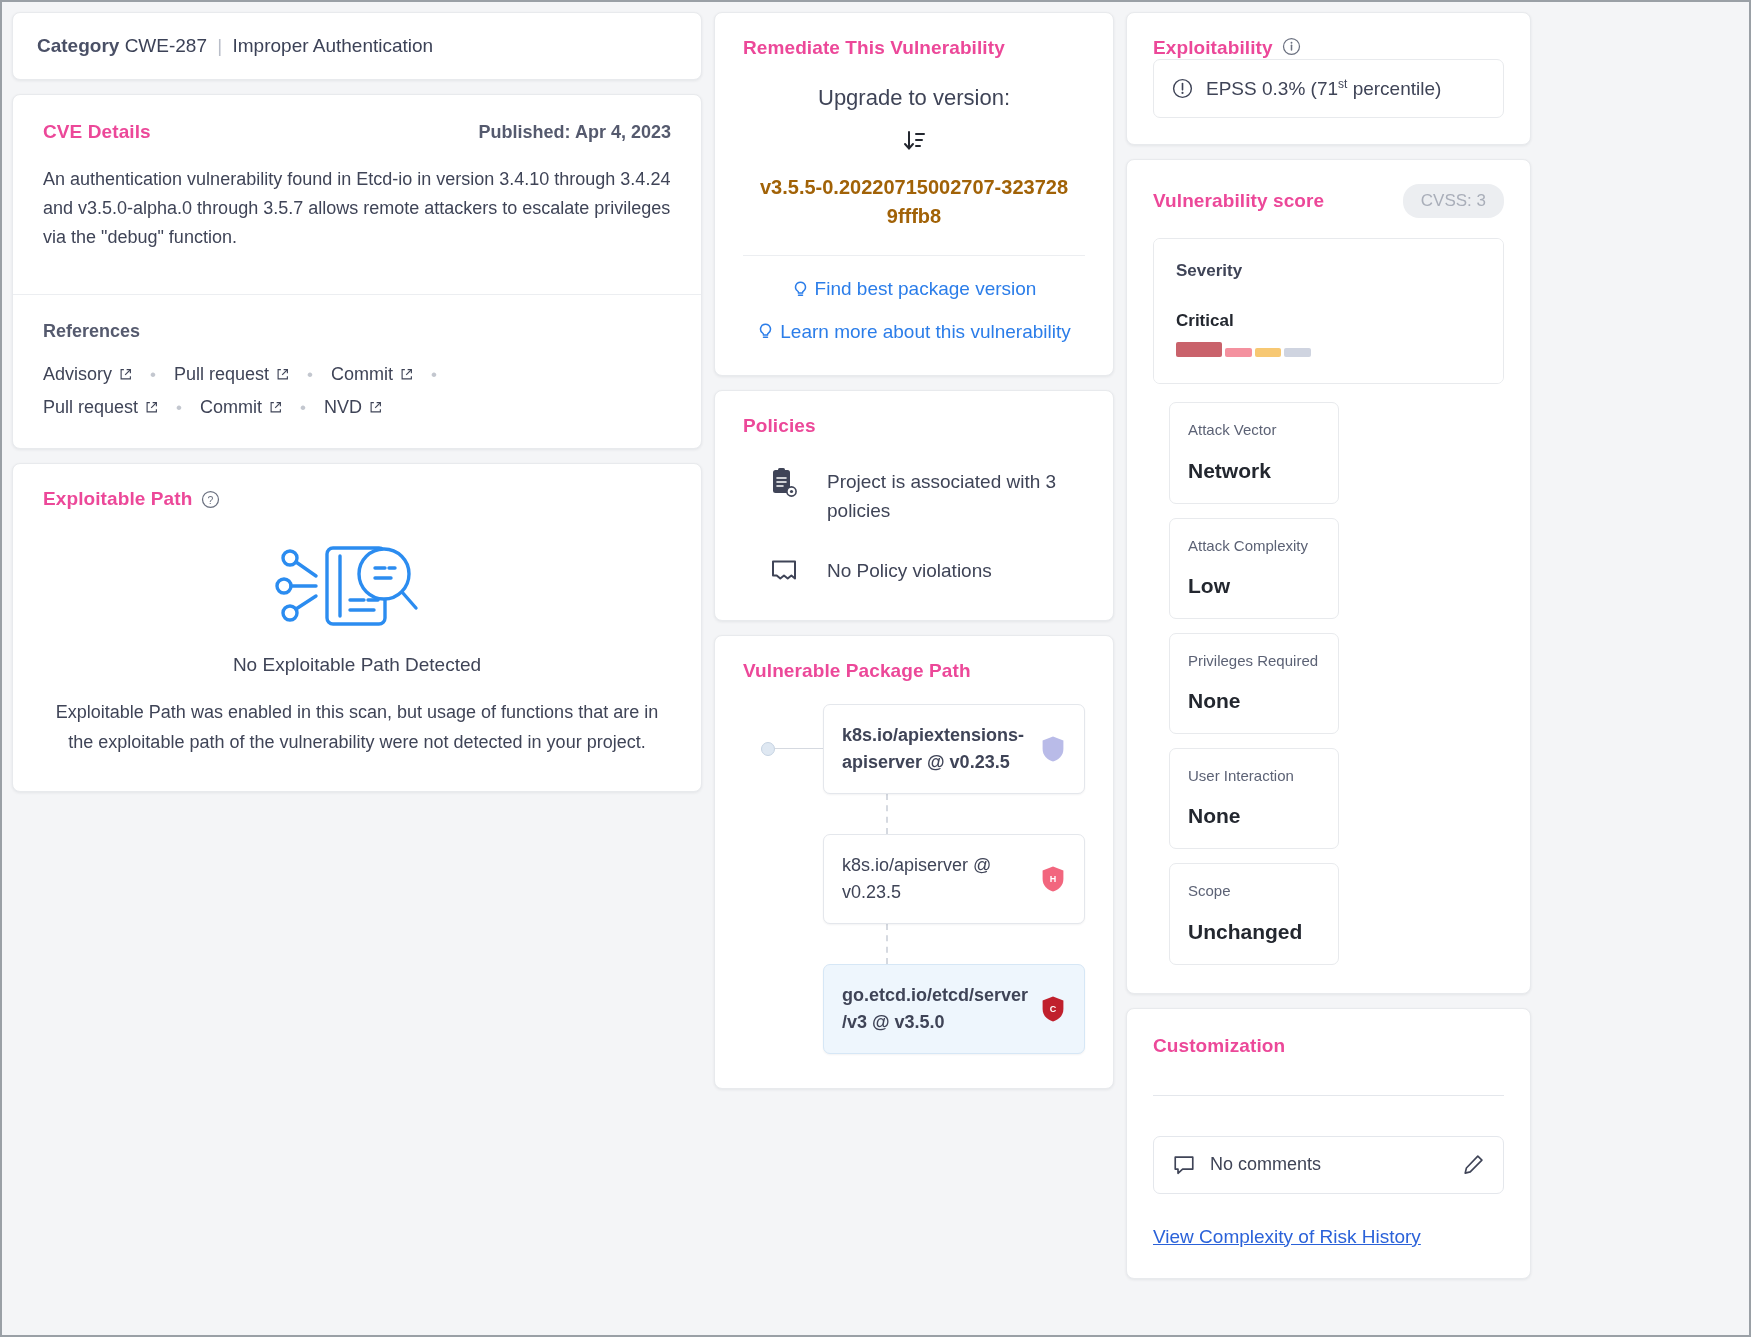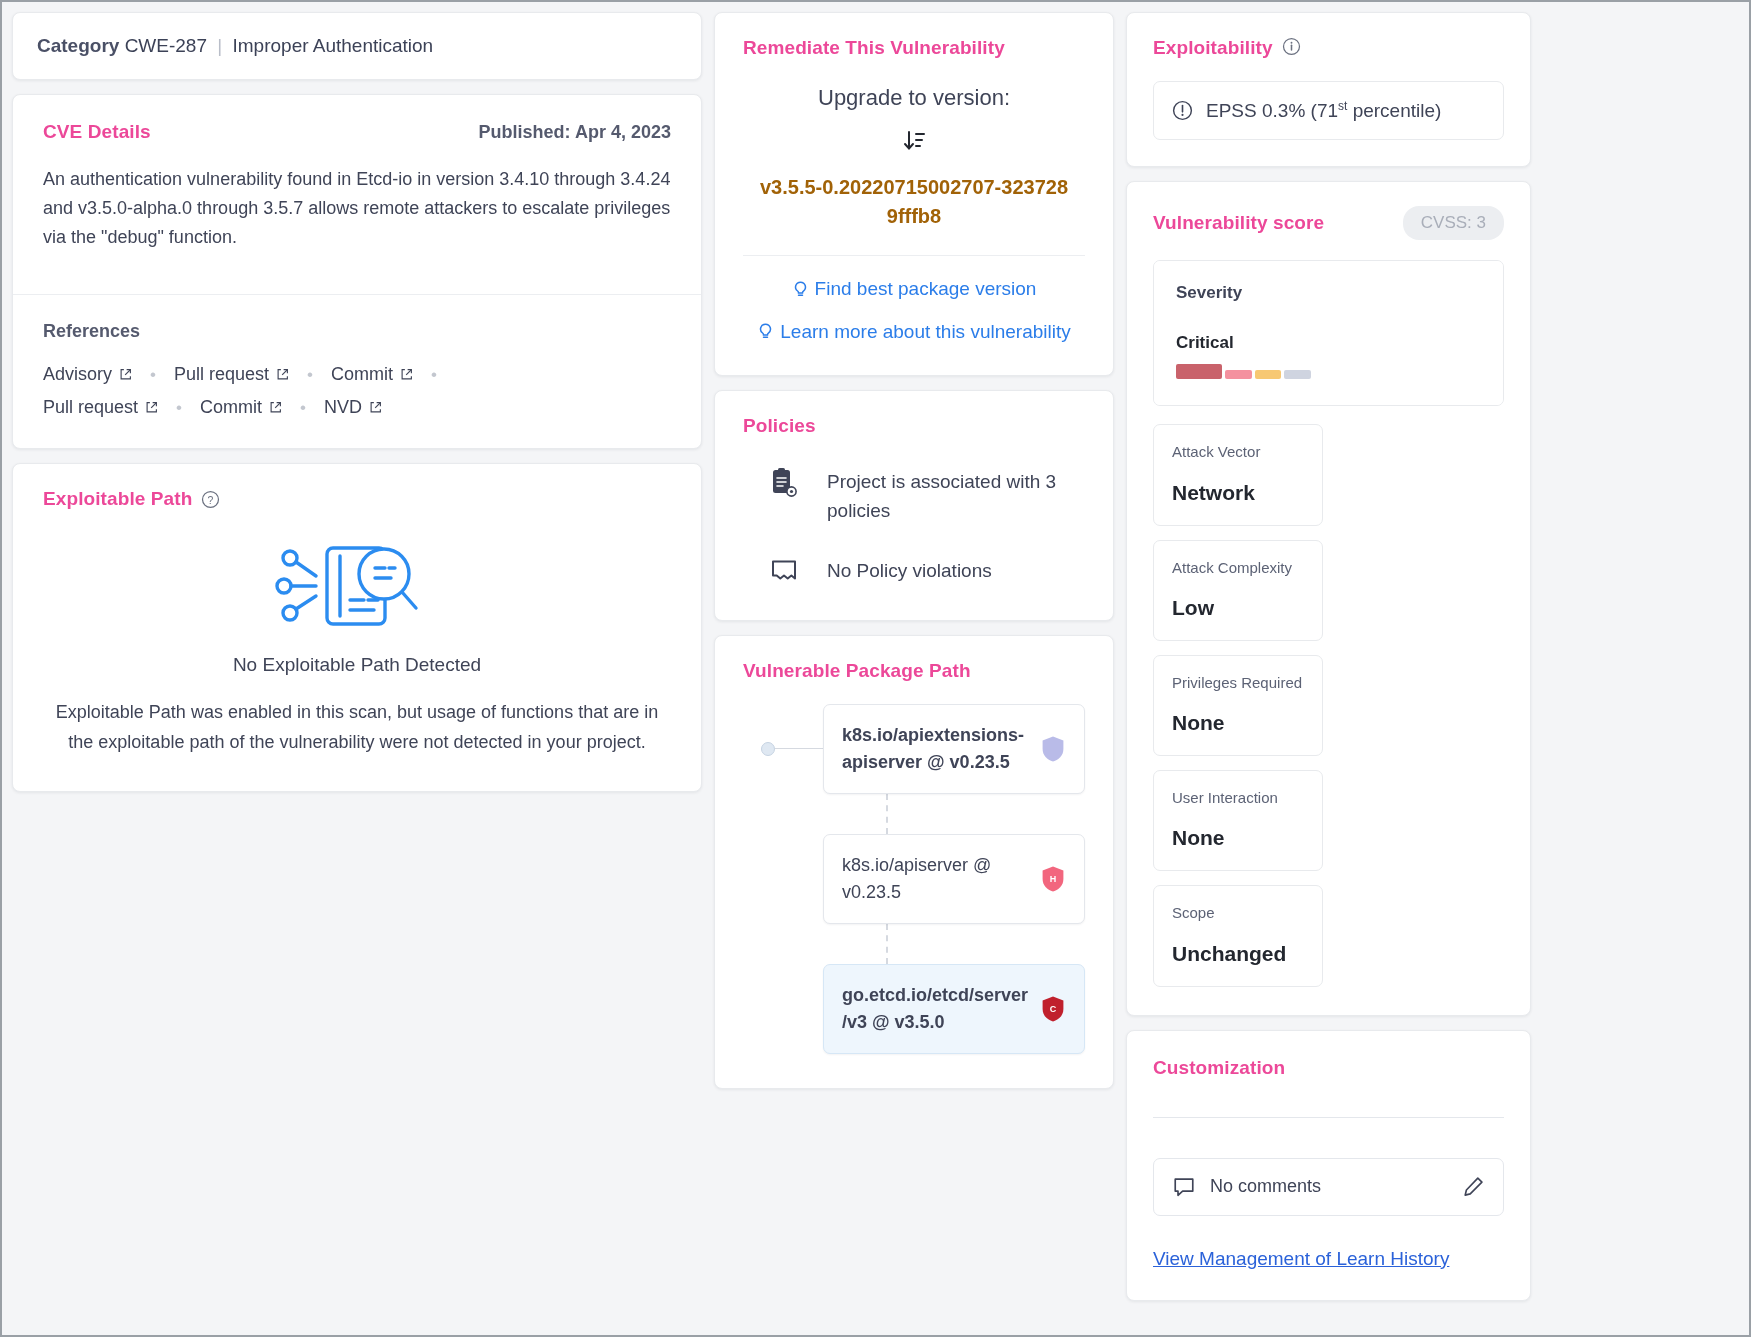--- a/index.html
+++ b/index.html
@@ -120,21 +120,21 @@
   .pkg-name { font-size: 18px; color: #3f4457; line-height: 1.5; word-break: break-word; }
   .pkg.bold .pkg-name { font-weight: bold; }
   .connector { width: 1px; height: 40px; border-left: 2px dashed #d5d9e0; margin-left: 125px; }
   .child-row { padding-left: 62px; }
   .shield { flex: none; width: 26px; height: 28px; }
 
   
   .exp { padding: 24px 26px 26px 26px; }
   .exp-head { display: flex; align-items: flex-start; gap: 9px; }
   .exp-box {
-    margin-top: 22px; border: 1px solid #e8eaed; border-radius: 7px;
+    border: 1px solid #e8eaed; border-radius: 7px;
     padding: 17px 18px; display: flex; align-items: center; gap: 13px;
   }
   .exp-text { font-size: 19px; color: #3f4457; }
   sup { font-size: 12px; }
 
   
   .vs { padding: 24px 26px 28px 26px; }
   .vs-head { display: flex; align-items: center; justify-content: space-between; }
   .cvss-pill {
     background: #eceef1; color: #a9aeb9; font-size: 17px;
@@ -150,21 +150,21 @@
   .score-value { font-size: 36px; font-weight: bold; margin-top: 28px; }
   .sev-box { flex: 1; padding: 22px 20px 26px 22px; background: #fff; }
   .sev-label { font-size: 17px; font-weight: bold; color: #3f4457; }
   .sev-value { font-size: 17px; font-weight: bold; color: #23272f; margin-top: 30px; }
   .gauge { display: flex; gap: 3px; margin-top: 10px; align-items: flex-end; height: 16px; }
   .gauge i { display: block; height: 9px; border-radius: 2px; }
   .g0 { background: #c9626b; width: 46px; height: 15px !important; border-radius: 7px 2px 2px 7px; }
   .g1 { background: #f4919f; width: 27px; }
   .g2 { background: #f7c873; width: 26px; }
   .g3 { background: #cfd4e0; width: 27px; }
-  .metrics { display: flex; flex-wrap: wrap; gap: 14px; margin-top: 18px; }
+  .metrics { display: flex; flex-wrap: wrap; gap: 14px; margin-top: 18px; margin-left: 16px; }
   .metric {
     width: 170px; border: 1px solid #e8eaed; border-radius: 7px;
     padding: 17px 18px 20px 18px; min-height: 98px;
   }
   .m-label { font-size: 15px; color: #5c6275; line-height: 1.35; }
   .m-value { font-size: 21px; font-weight: bold; color: #23272f; margin-top: 18px; }
 
   
   .cust { padding: 26px 26px 30px 26px; }
   .cust-sep { border-top: 1px solid #e4e7ec; margin-top: 38px; }
@@ -460,17 +460,17 @@
       <div class="cust-sep"></div>
       <div class="comment-box">
         <svg width="24" height="24" viewBox="0 0 26 26" fill="none" stroke="#3f4457" stroke-width="1.8" stroke-linejoin="round">
           <path d="M3.5 4.5h19v13h-11l-5 4.5v-4.5h-3z"></path>
         </svg>
         <span class="comment-text">No comments</span>
         <svg width="23" height="23" viewBox="0 0 24 24" fill="none" stroke="#3f4457" stroke-width="1.7" stroke-linecap="round" stroke-linejoin="round">
           <path d="M16.5 3.2l4.3 4.3L8.6 19.7 3.3 21l1.3-5.3z"></path>
         </svg>
       </div>
-      <a class="cust-link">View Management of Learn History</a>
+      <a class="cust-link">View Complexity of Risk History</a>
     </div>
   </div>
 
 </div>
 
 </body></html>

